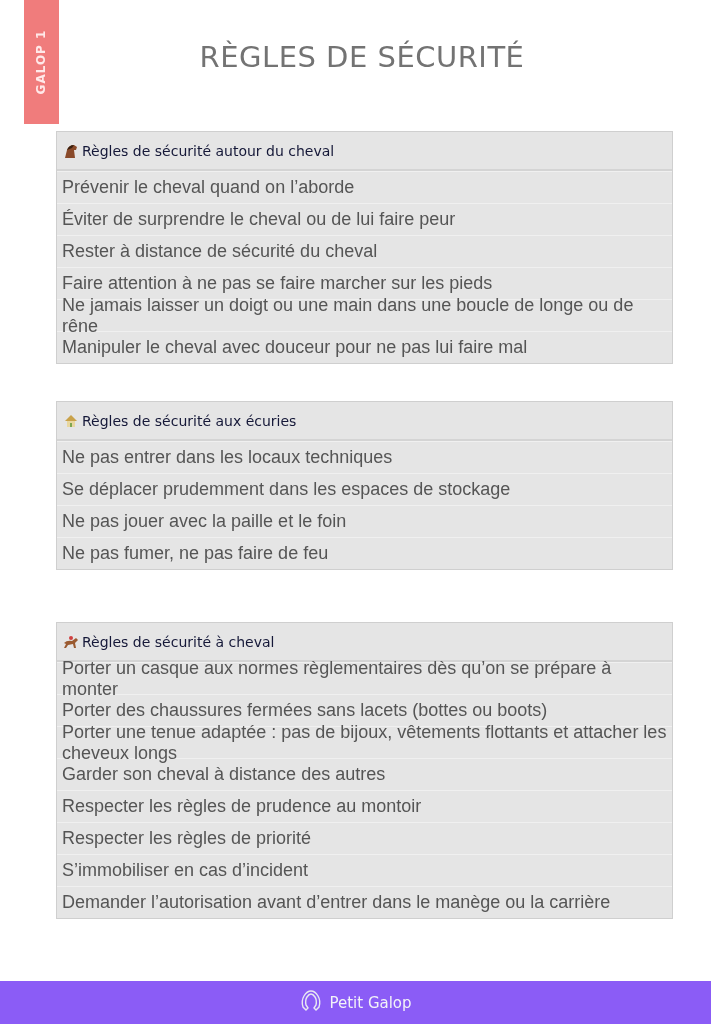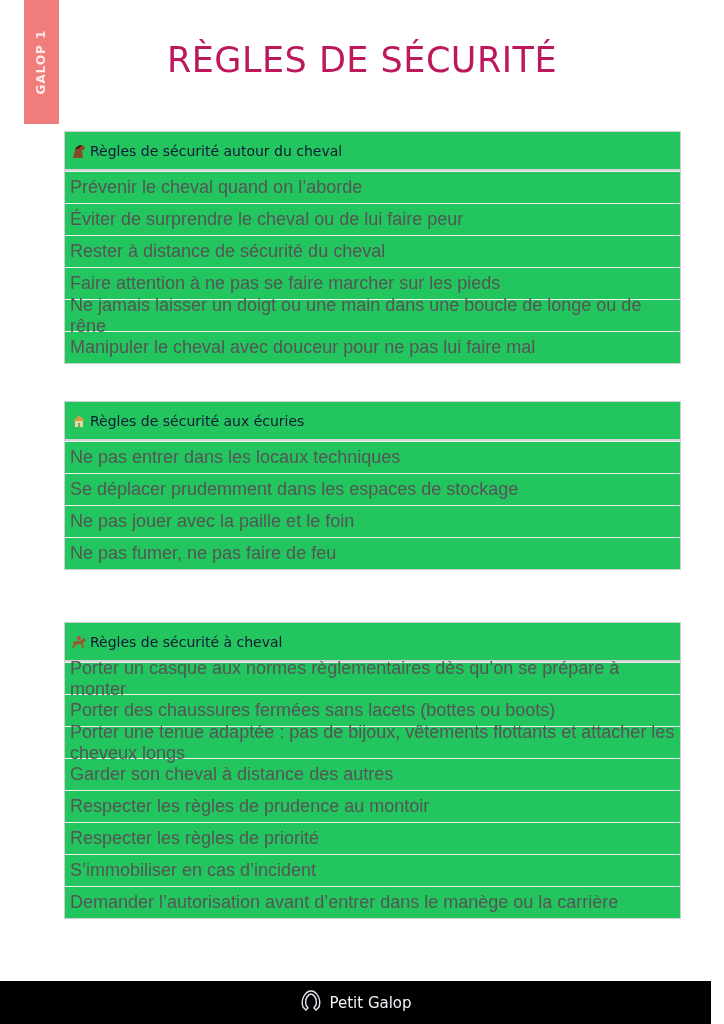--- a/index.html
+++ b/index.html
@@ -1,25 +1,25 @@
 <!DOCTYPE html>
 <html><head>
 <meta charset="utf-8">
 <style>
   html, body { margin:0; padding:0; }
   body { width:724px; height:1024px; background:#ffffff; position:relative; overflow:hidden; font-family:"Liberation Sans", sans-serif; }
   .tag { position:absolute; left:24px; top:0; width:35px; height:124px; background:#F07C7C; display:flex; align-items:center; justify-content:center; }
   .tag span { transform:rotate(-90deg); white-space:nowrap; color:#ffe9e9; font-family:"DejaVu Sans", sans-serif; font-weight:bold; font-size:12px; letter-spacing:1px; }
-  .title { position:absolute; left:0; right:0; top:40px; text-align:center; font-family:"DejaVu Sans", sans-serif; font-size:35px; color:#be185d; letter-spacing:0.5px; }
-  .card { position:absolute; left:64px; width:615px; border:1px solid #cfcfcf; background:#22c55e; }
+  .title { position:absolute; left:0; right:0; top:40px; text-align:center; font-family:"DejaVu Sans", sans-serif; font-size:29px; color:#737373; letter-spacing:0.5px; }
+  .card { position:absolute; left:56px; width:615px; border:1px solid #cfcfcf; background:#e5e5e5; }
   .card-header { height:37px; border-bottom:2px solid #d4d4d4; display:flex; align-items:center; padding-left:6px; font-family:"DejaVu Sans", sans-serif; font-size:14px; color:#151838; }
   .card-header .ic { width:16px; height:16px; margin-right:3px; display:inline-flex; align-items:center; justify-content:center; }
   .row { height:31px; border-top:1px solid #f0f0f0; display:flex; align-items:center; padding-left:5px; font-size:18px; color:#555555; }
   .row:first-of-type { border-top:none; }
-  .footer { position:absolute; left:0; right:13px; top:981px; height:43px; background:#000000; display:flex; align-items:center; justify-content:center; }
+  .footer { position:absolute; left:0; right:13px; top:981px; height:43px; background:#8b5cf6; display:flex; align-items:center; justify-content:center; }
   .footer .brand { color:#f2f2f8; font-family:"DejaVu Sans", sans-serif; font-size:15px; margin-left:6px; }
 </style>
 </head>
 <body>
 
 <div class="tag">
   <span>GALOP 1</span>
 </div>
 
 <div class="title">RÈGLES DE SÉCURITÉ</div>

